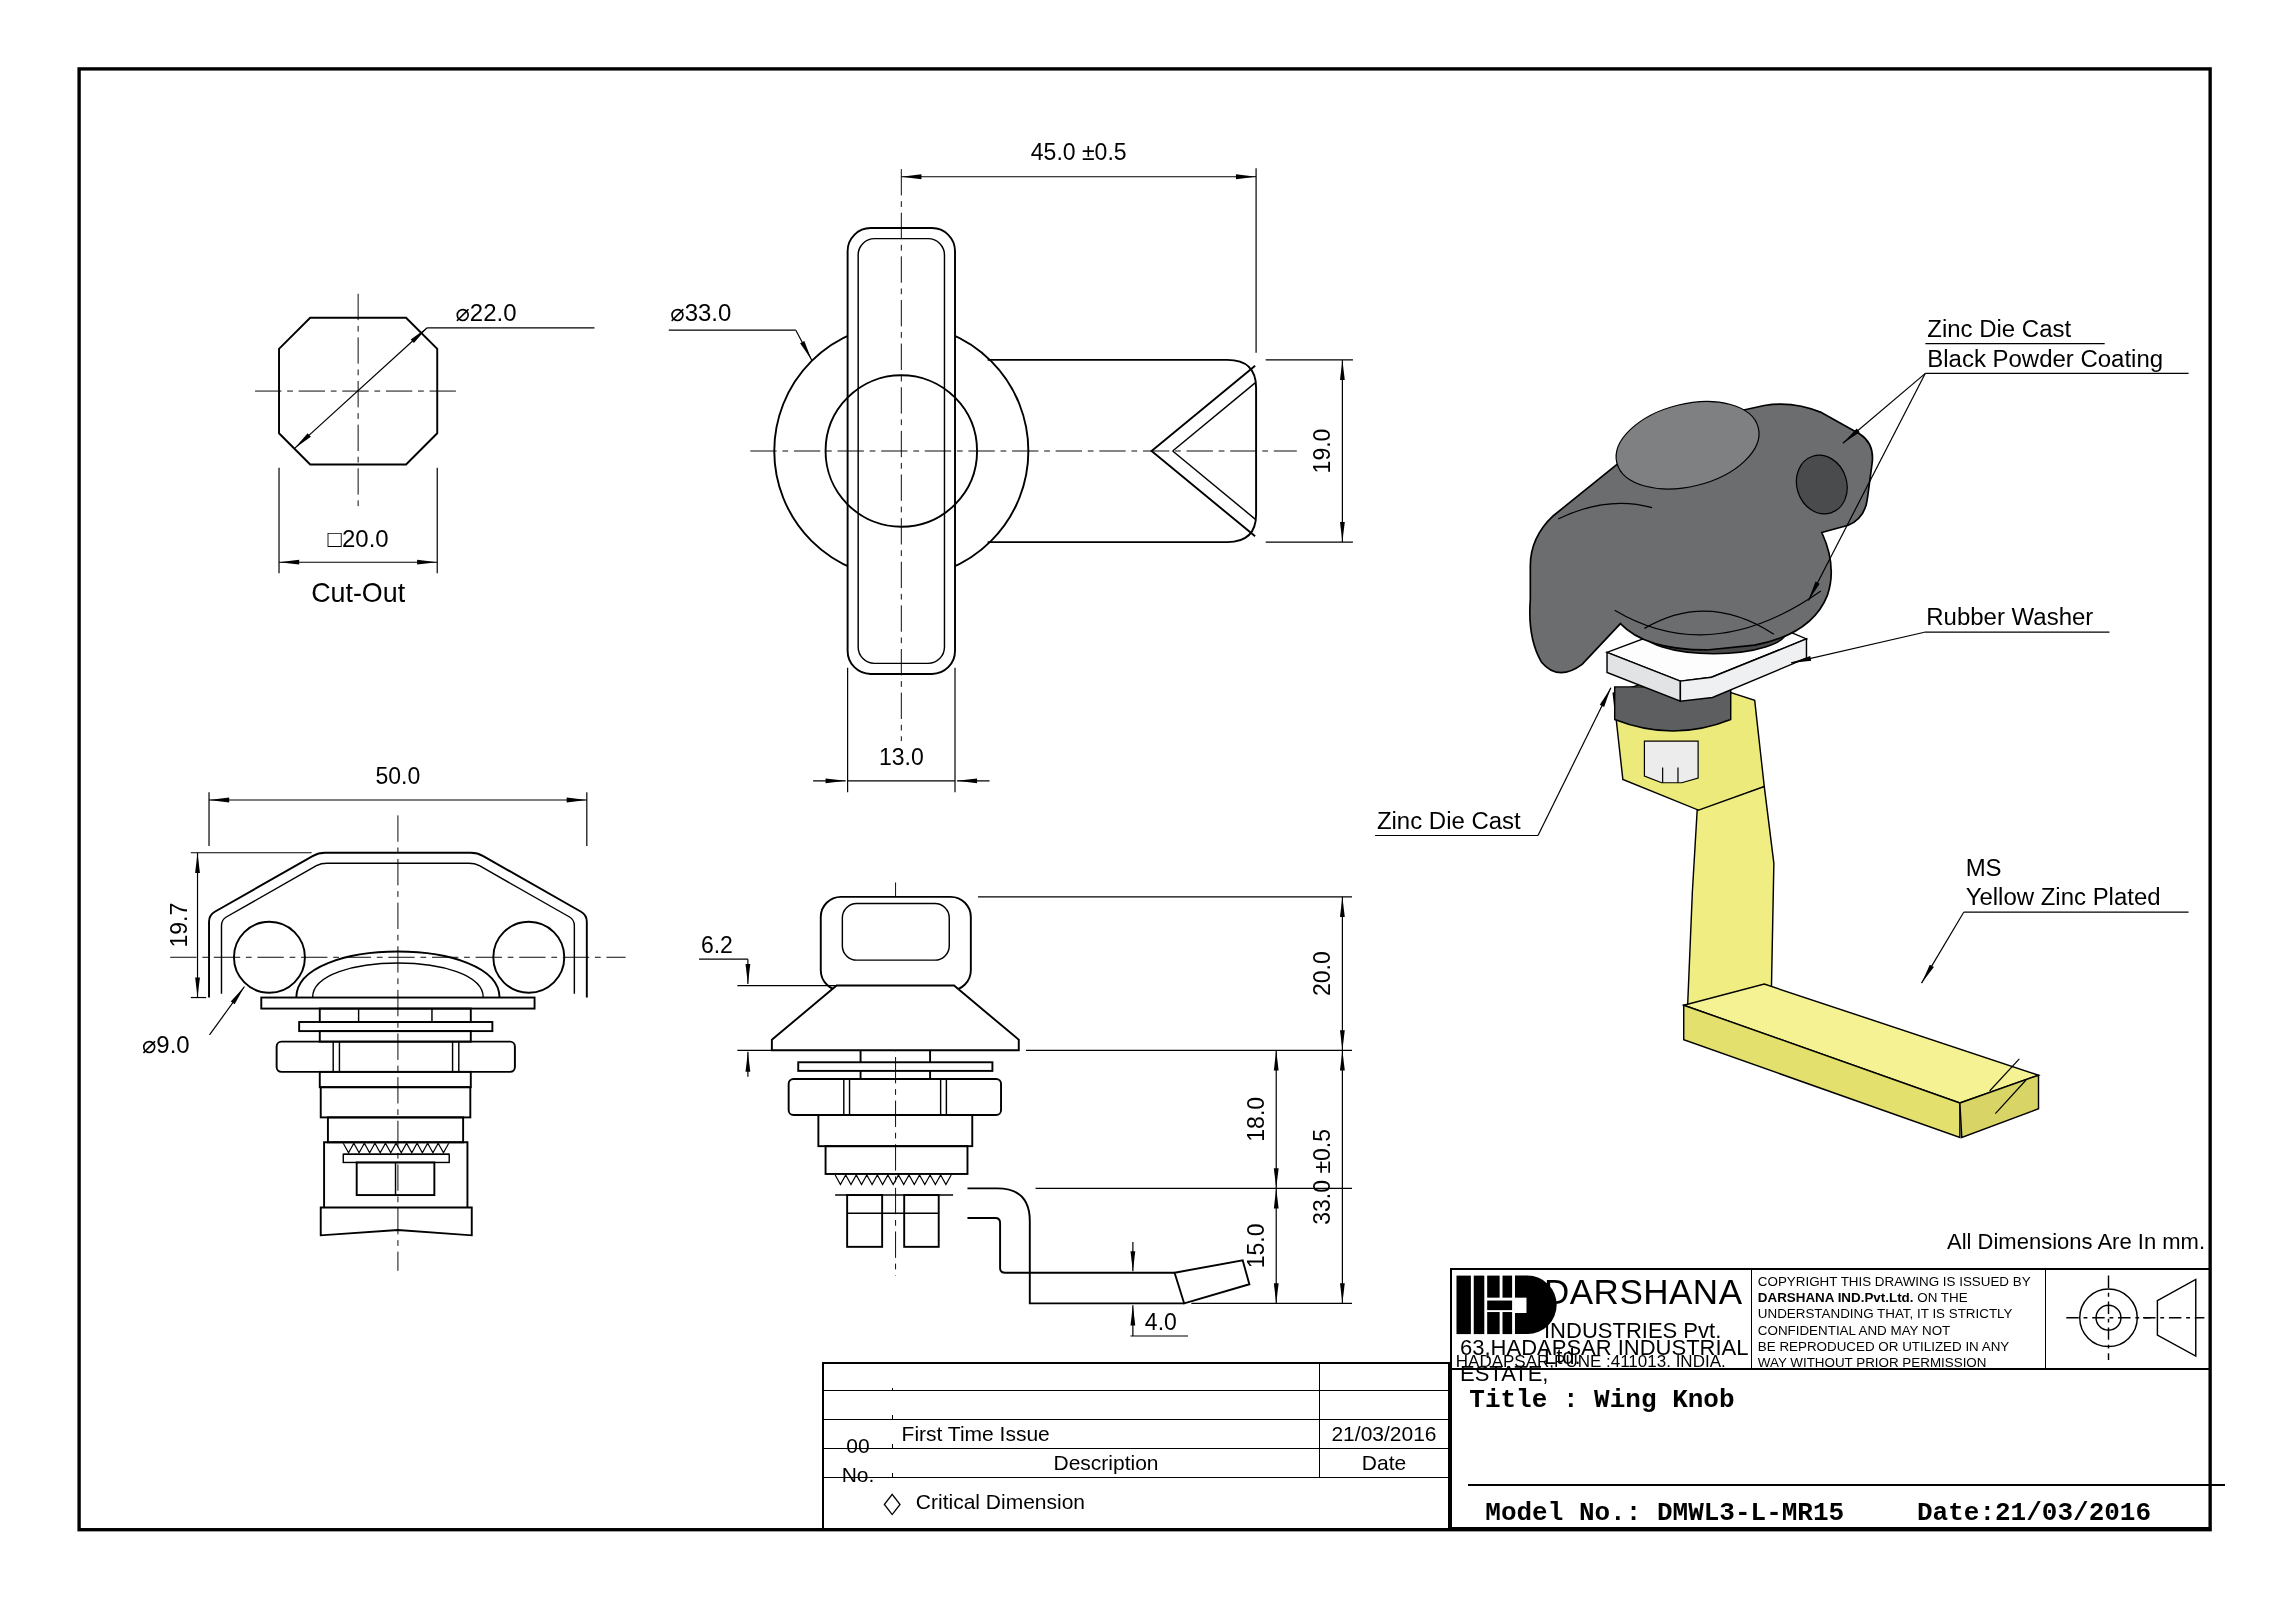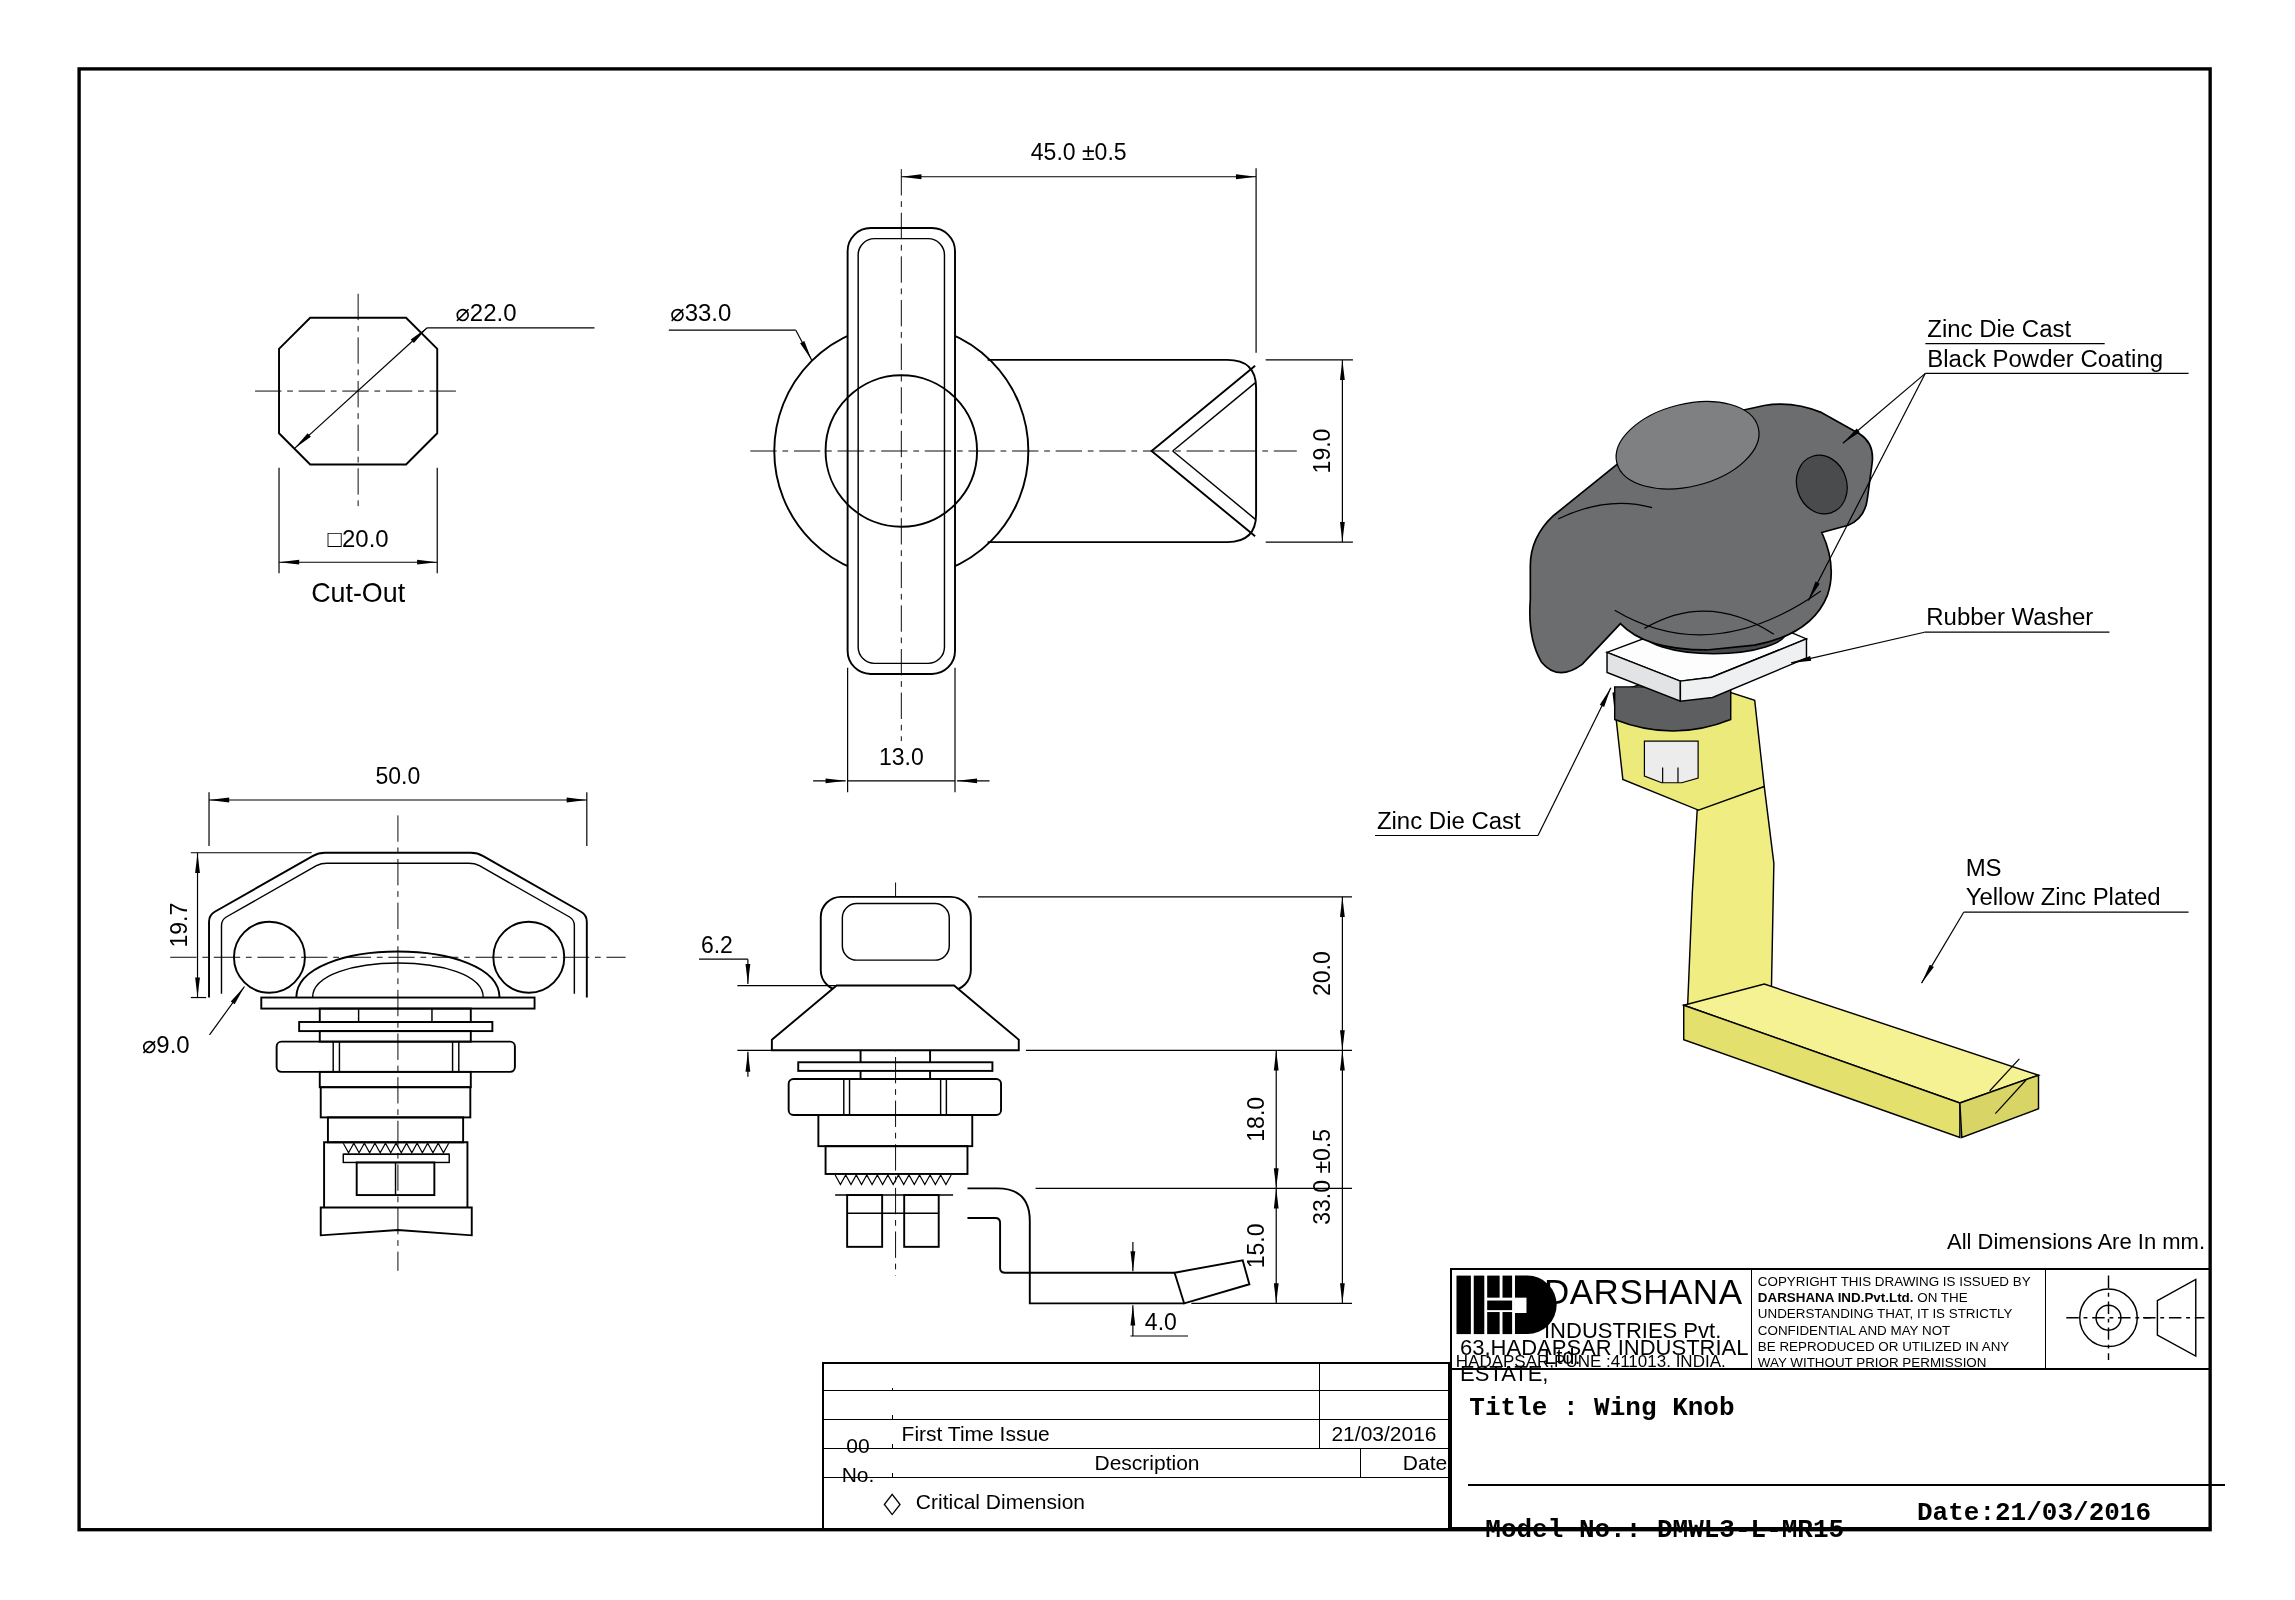--- a/index.html
+++ b/index.html
@@ -14,21 +14,21 @@
   .viewlabel { font-size:56px; }
 
   #units-note { position:absolute; right:90px; top:1229px; font-size:22px;text-align:right; }
 
   #revtable { position:absolute; left:822px; top:1362px; width:628px; height:168px;
               border:2.4px solid #000; font-size:21px; }
   .rt-row { position:relative; width:100%; display:flex; }
   .rt-r1 { height:26px; }
   .rt-r2 { height:29px; border-top:1.4px solid #000; }
   .rt-r3 { height:29px; border-top:1.4px solid #000; }
-  .rt-r4 { height:29px; border-top:1.4px solid #000;gap:41px; }
+  .rt-r4 { height:29px; border-top:1.4px solid #000; }
   .rt-r5 { height:48px; border-top:1.9px solid #000; align-items:center; }
   .rt-c-no   { width:69px; border-right:1.4px solid #000; display:flex; align-items:center; justify-content:center;margin-top:24px; }
   .rt-c-desc { width:427px; border-right:1.4px solid #000; display:flex; align-items:center; }
   .rt-c-date { flex:1; display:flex; align-items:center; justify-content:center; }
   .rt-c-desc.left { padding-left:8.6px; }
   .rt-c-desc.center { justify-content:center; }
   .rt-note { display:flex; align-items:center; padding-left:57px; }
   .rt-diamond { font-size:29px; display:inline-block; transform:scaleX(0.78); margin-right:12.5px; }
 
   #titleblock { position:absolute; left:1450px; top:1268px; width:761px; height:261px;
@@ -40,21 +40,21 @@
   .tb-cell-sym { position:absolute; left:594px; top:0; right:0; height:98px; }
   .tb-co-name { position:absolute; left:92px; top:1.9px;  font-size:35px; letter-spacing:0.5px; }
   .tb-co-type { position:absolute; left:92px; top:48px; font-size:22px; }
   .tb-co-a1   { position:absolute; left:8px;  top:65px; font-size:22px; }
   .tb-co-a2   { position:absolute; left:3.8px;  top:82px; font-size:17px; }
   .tb-row-title   { position:absolute; left:0; top:98px; width:100%; height:61px; border-top:2.4px solid #000;
                     display:flex; align-items:center; }
   .tb-row-drawing { position:absolute; left:0; top:159px; width:100%; height:55px; border-top:2.4px solid #000; }
   .tb-row-model   { position:absolute; left:16px; top:214px; width:100%; height:56px;  border-top:2.4px solid #000; }
   .tb-mono { font-family:"Liberation Mono", monospace; font-weight:bold; font-size:26px; white-space:nowrap; }
-  .tb-ind { padding-left:17.3px;margin-top:17px; }
+  .tb-ind { padding-left:17.3px; }
   .tb-mid { position:absolute; left:449px; top:50%; transform:translateY(-50%); }
   .tb-vert-center { position:absolute; left:0; top:50%; transform:translateY(-50%); }
 </style>
 </head>
 <body>
 
 <div id="page">
 
 <svg id="art" width="2295" height="1601" viewBox="0 0 4787 3338">
   <defs>

